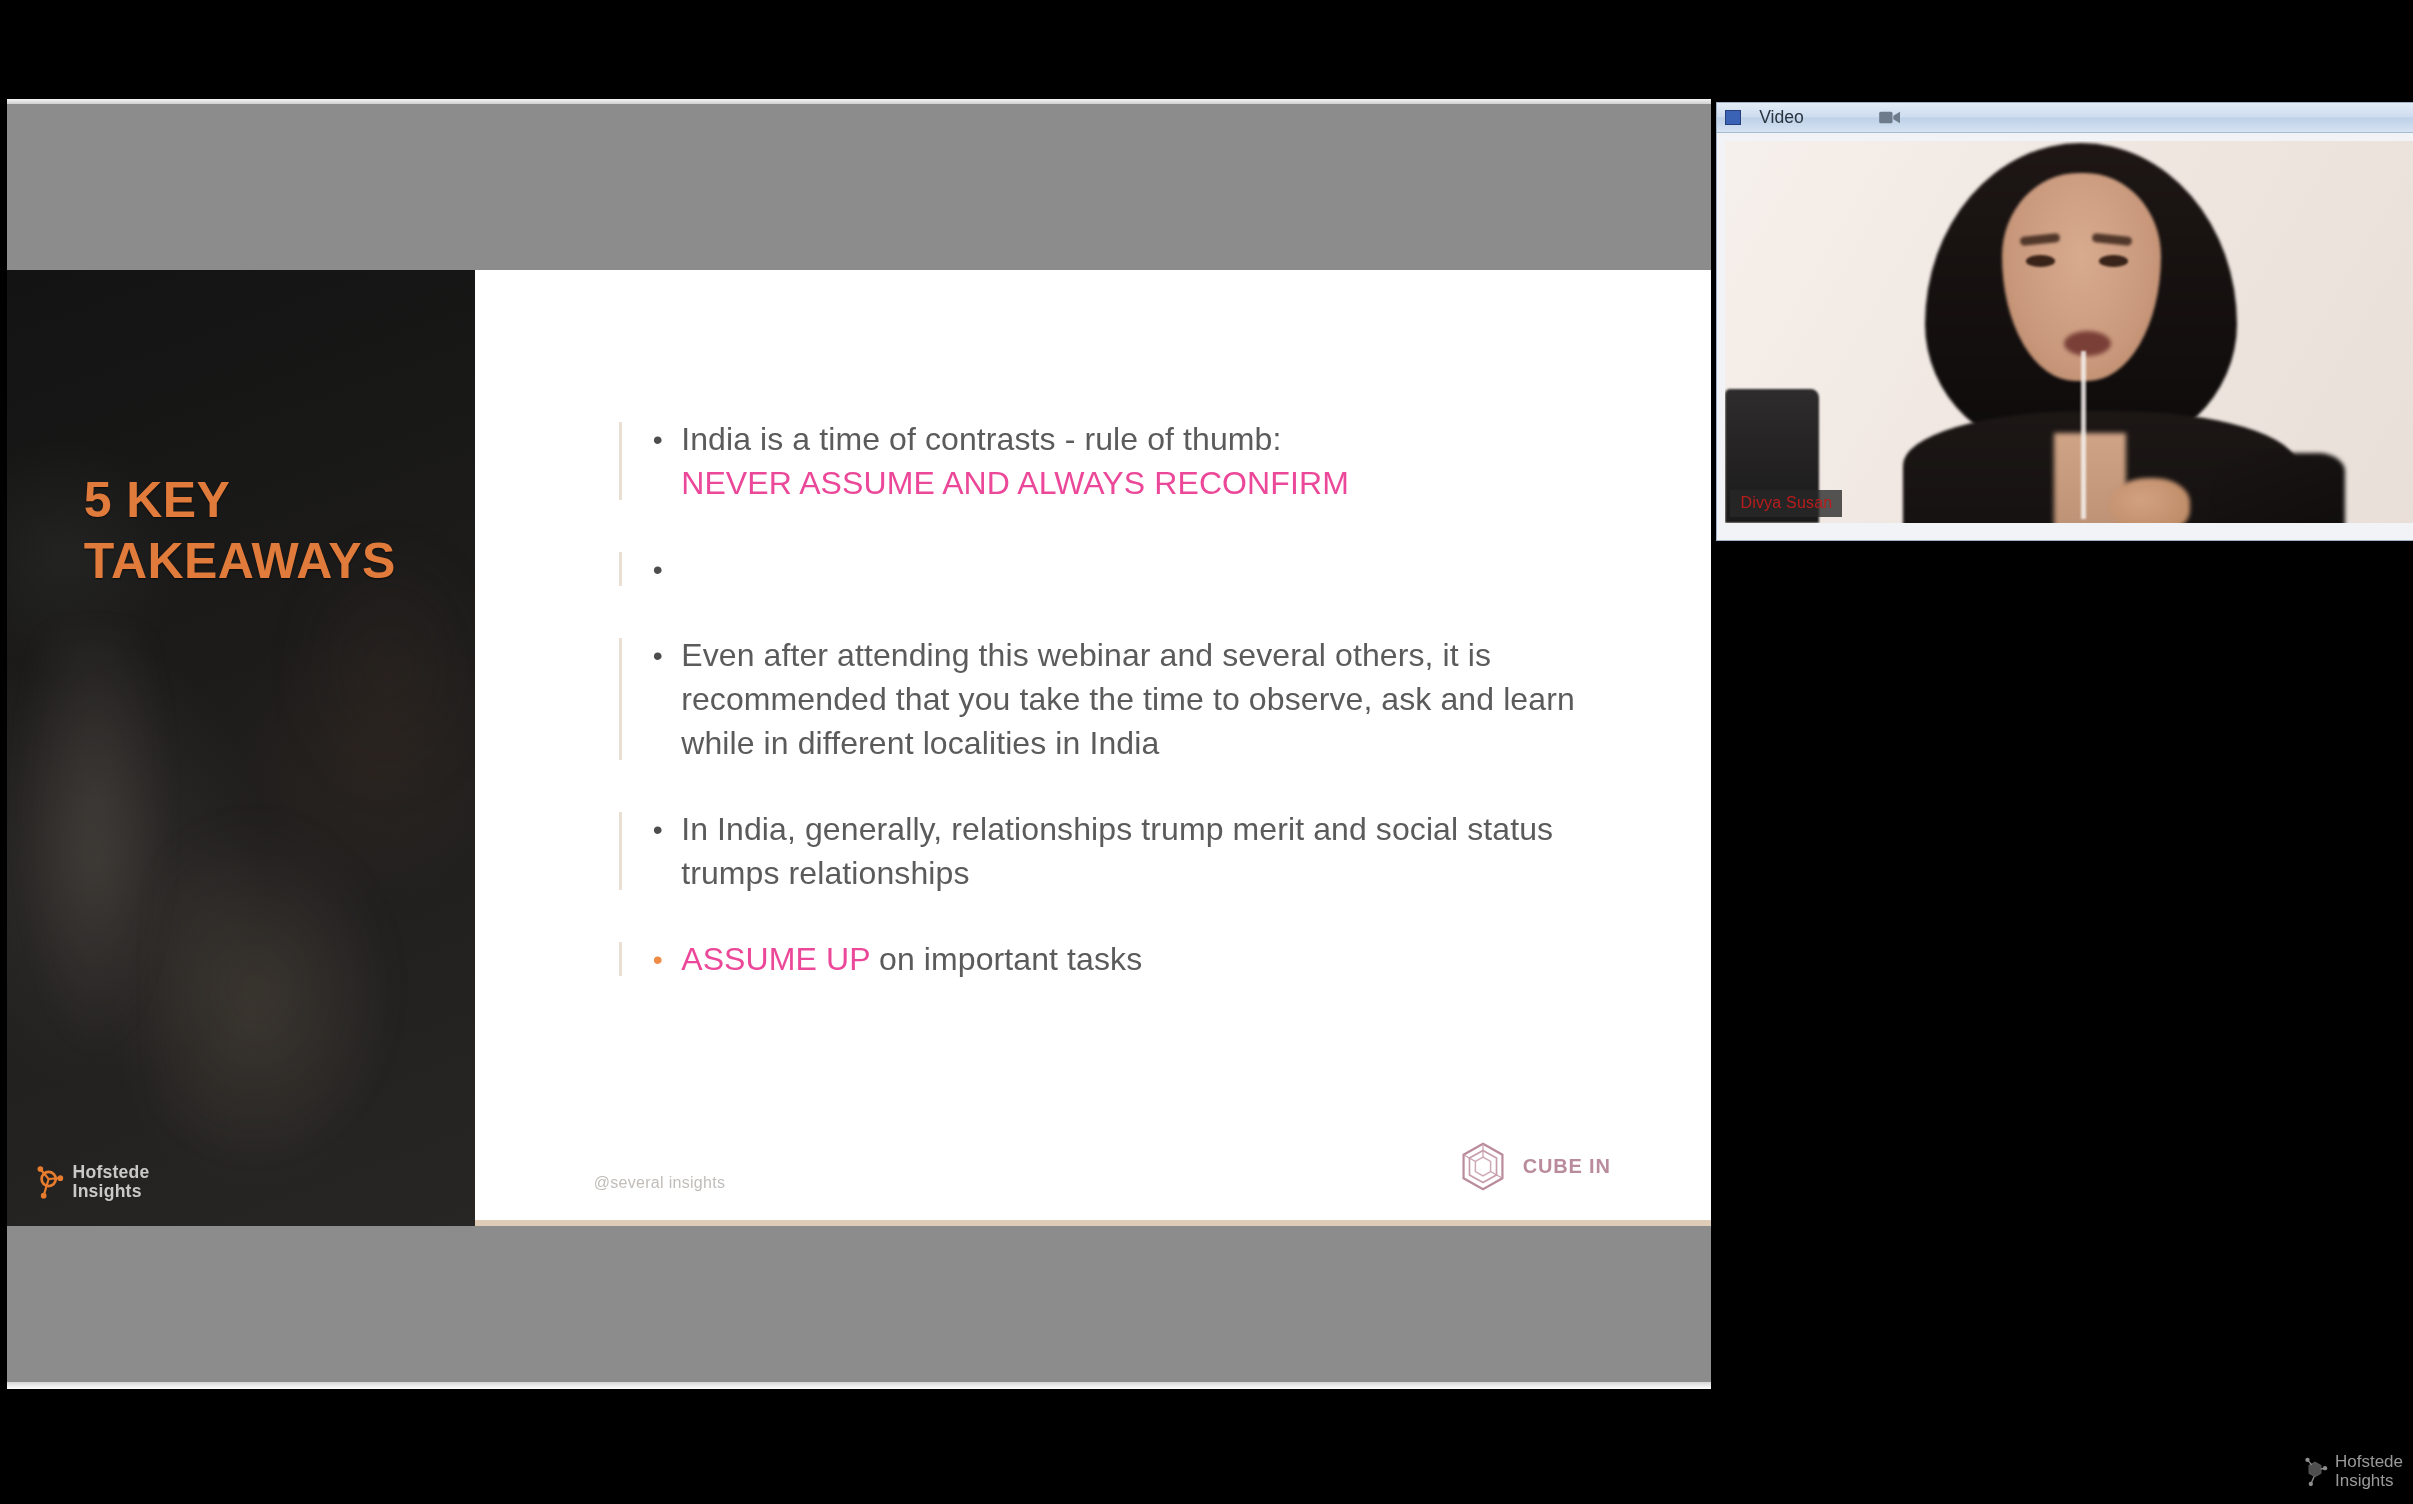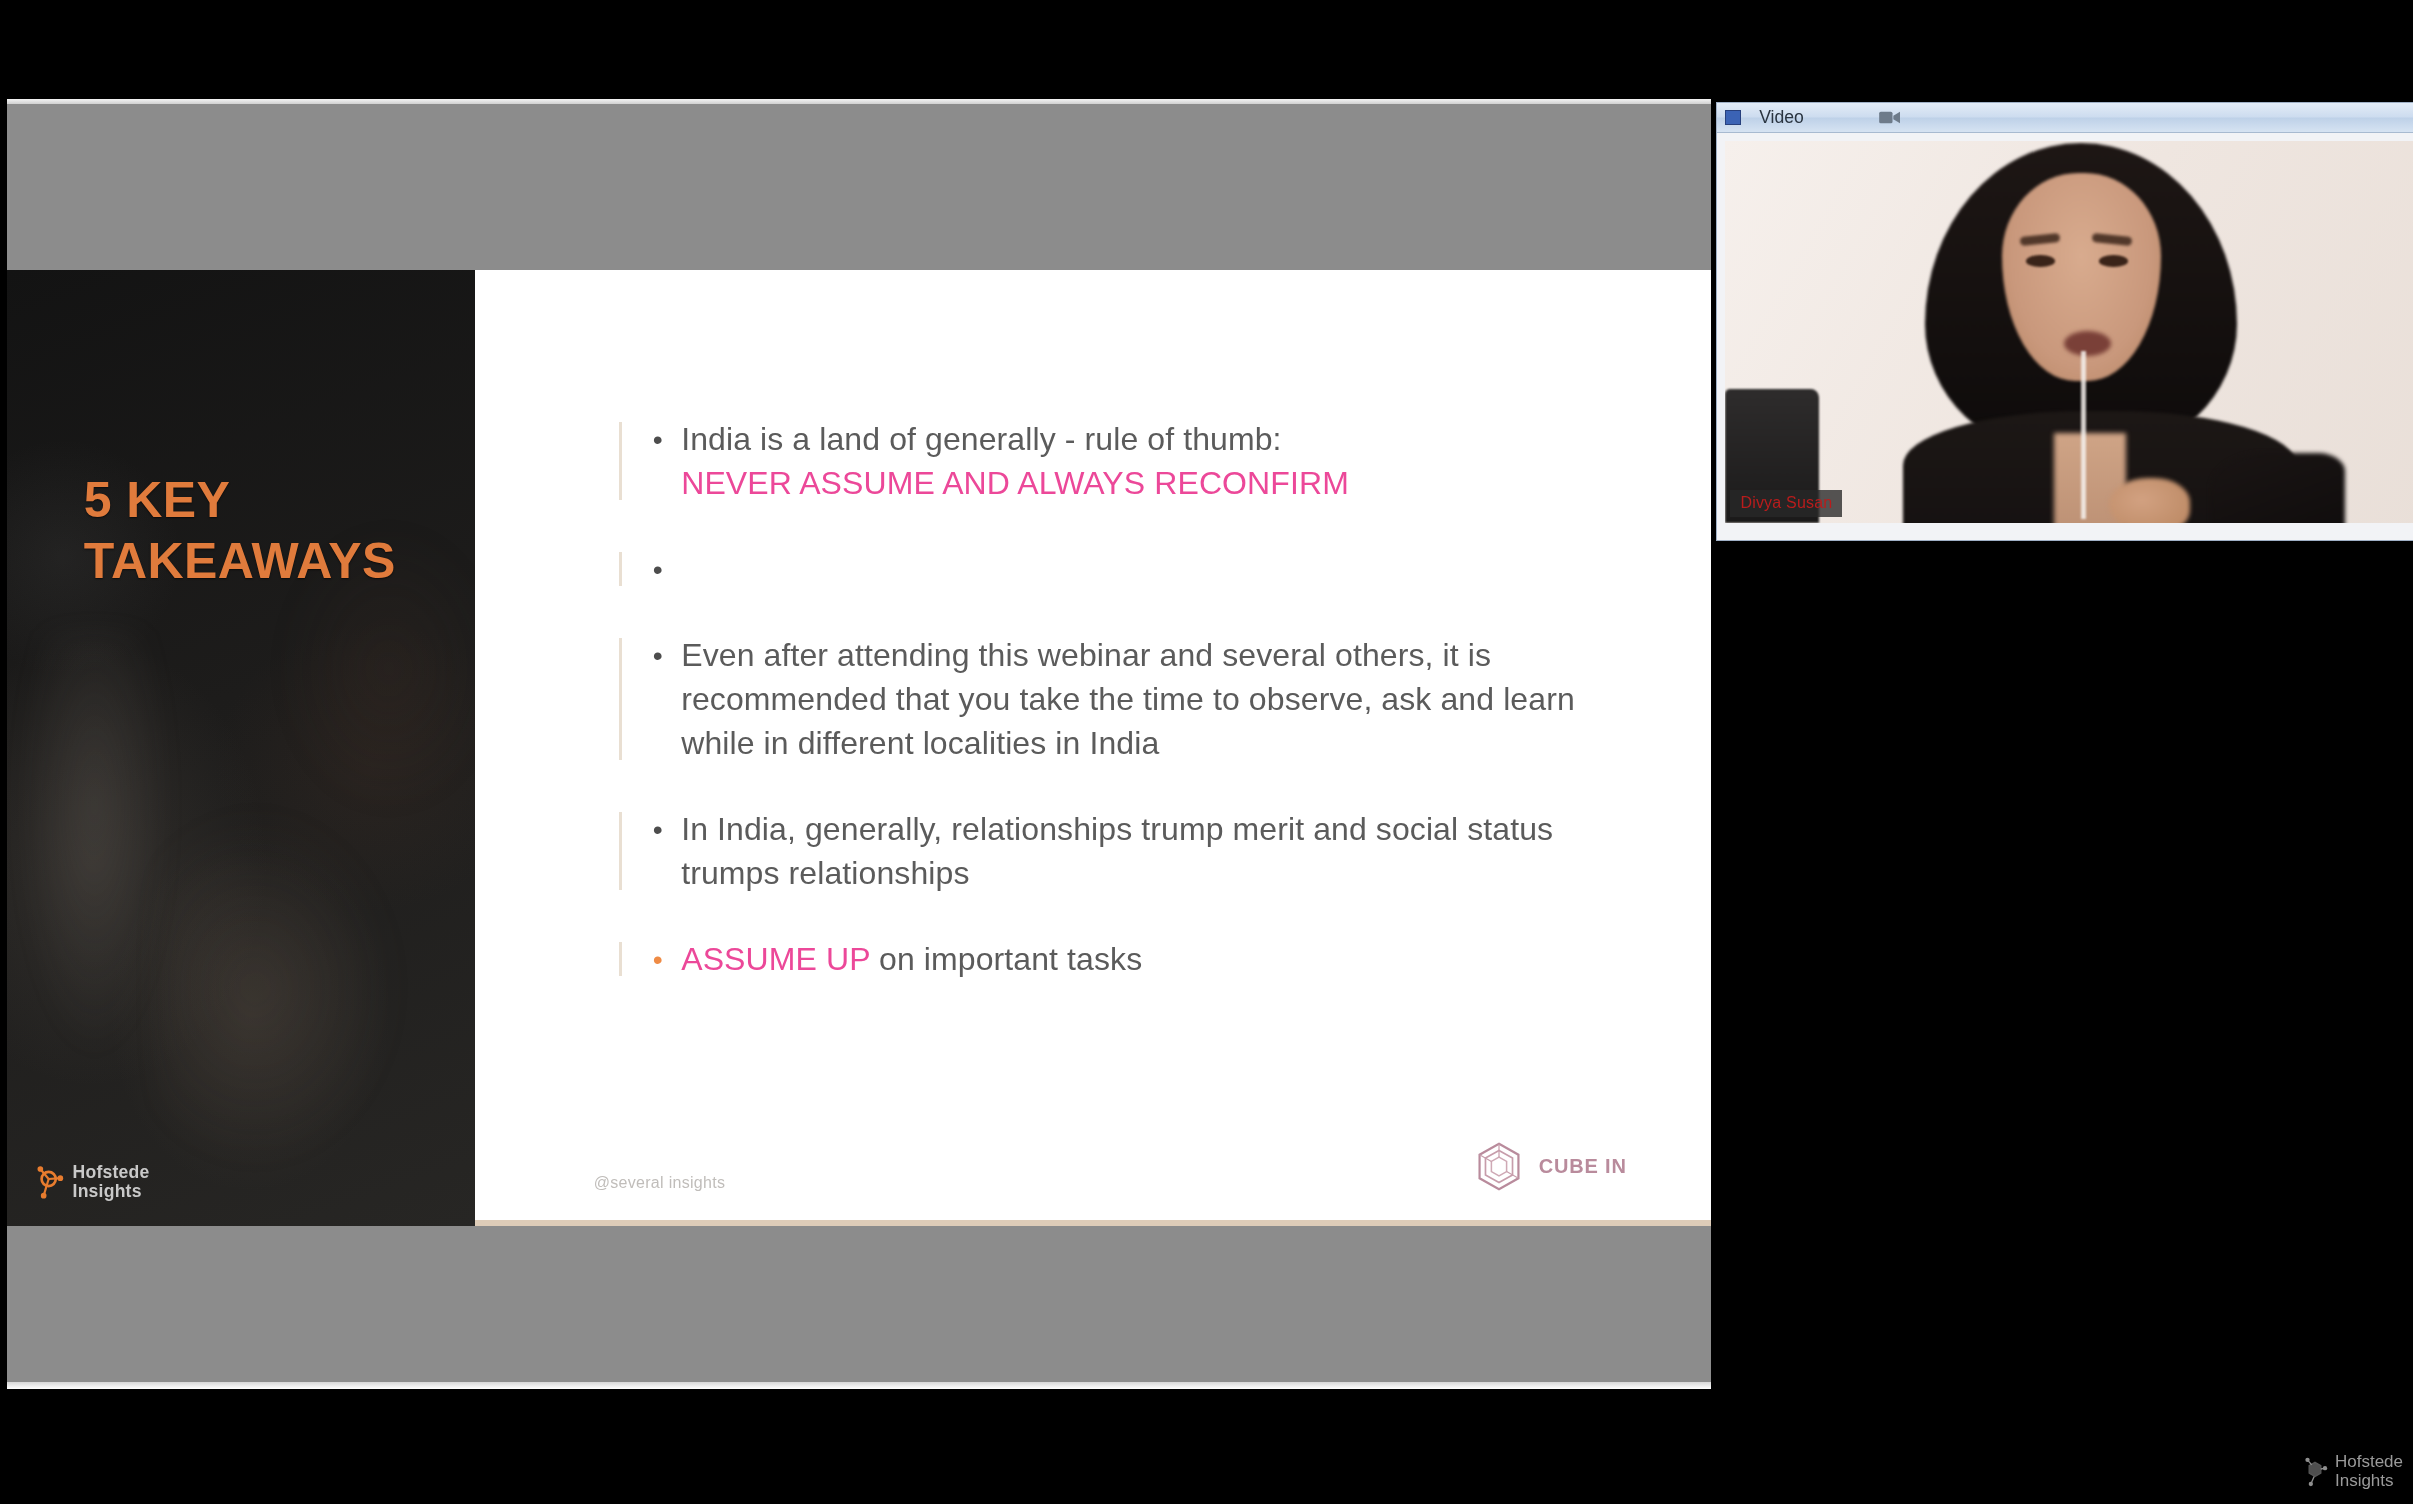--- a/index.html
+++ b/index.html
@@ -176,21 +176,21 @@
   #slide-footer-handle {
     position: absolute;
     left: 587px;
     bottom: 34px;
     font-size: 16px;
     color: #c0bdba;
     letter-spacing: 0.3px;
   }
   #cubein-logo {
     position: absolute;
-    right: 84px;
+    right: 100px;
     bottom: 35px;
     display: flex;
     align-items: center;
     gap: 18px;
   }
   #cubein-logo .cube-mark { width: 44px; height: 49px; display: block; }
   #cubein-logo .cube-text {
     color: #b98b9c;
     font-size: 20px;
     font-weight: 700;
@@ -397,21 +397,21 @@
         </div>
       </div>
     </div>
 
     <div id="bullets">
 
       <div class="bullet-row">
         <span class="accent-rule"></span>
         <span class="bullet-dot">•</span>
         <span class="bullet-text">
-            <span class="nl">India is a land of generally - rule of thumb:</span>
+            <span class="nl">India is a time of contrasts - rule of thumb:</span>
             <span class="hl nl">NEVER ASSUME AND ALWAYS RECONFIRM</span>
           </span>
       </div>
 
       <div class="bullet-row">
         <span class="accent-rule"></span>
         <span class="bullet-dot">•</span>
         <span class="bullet-text"></span>
       </div>
 

